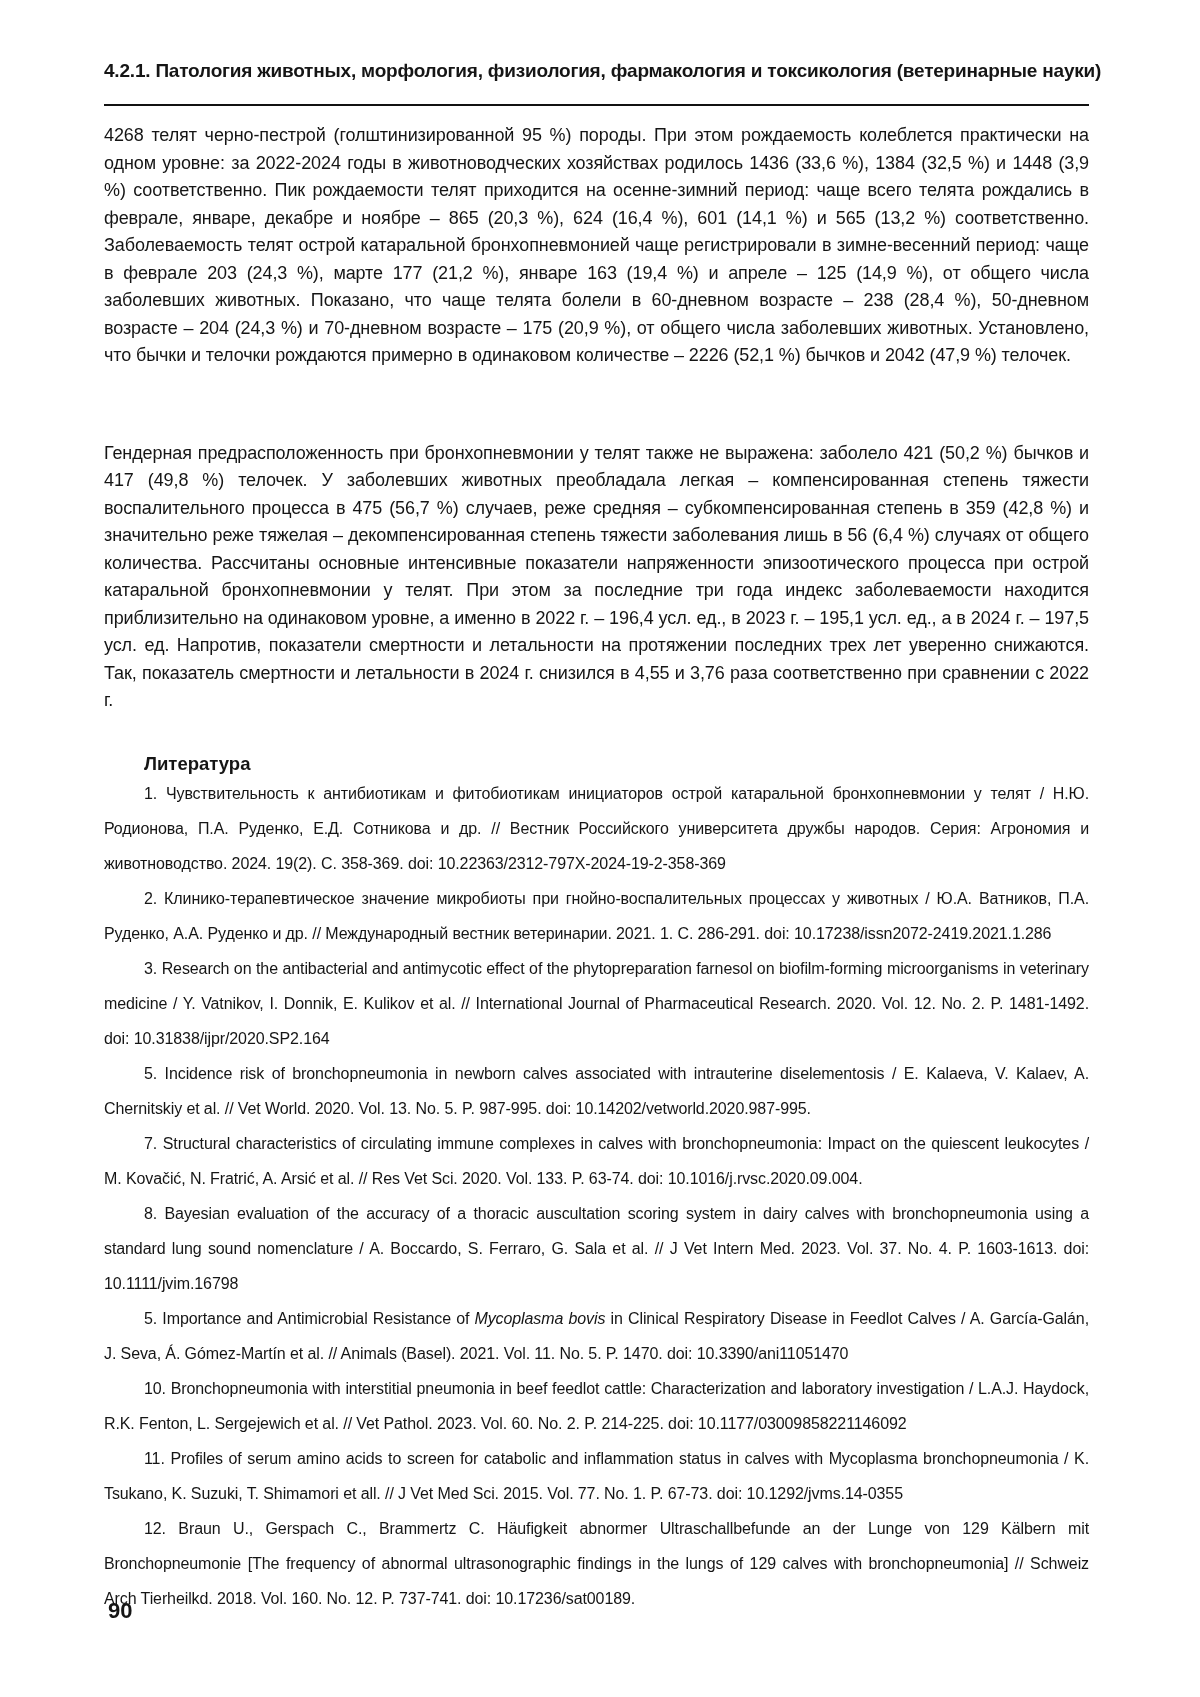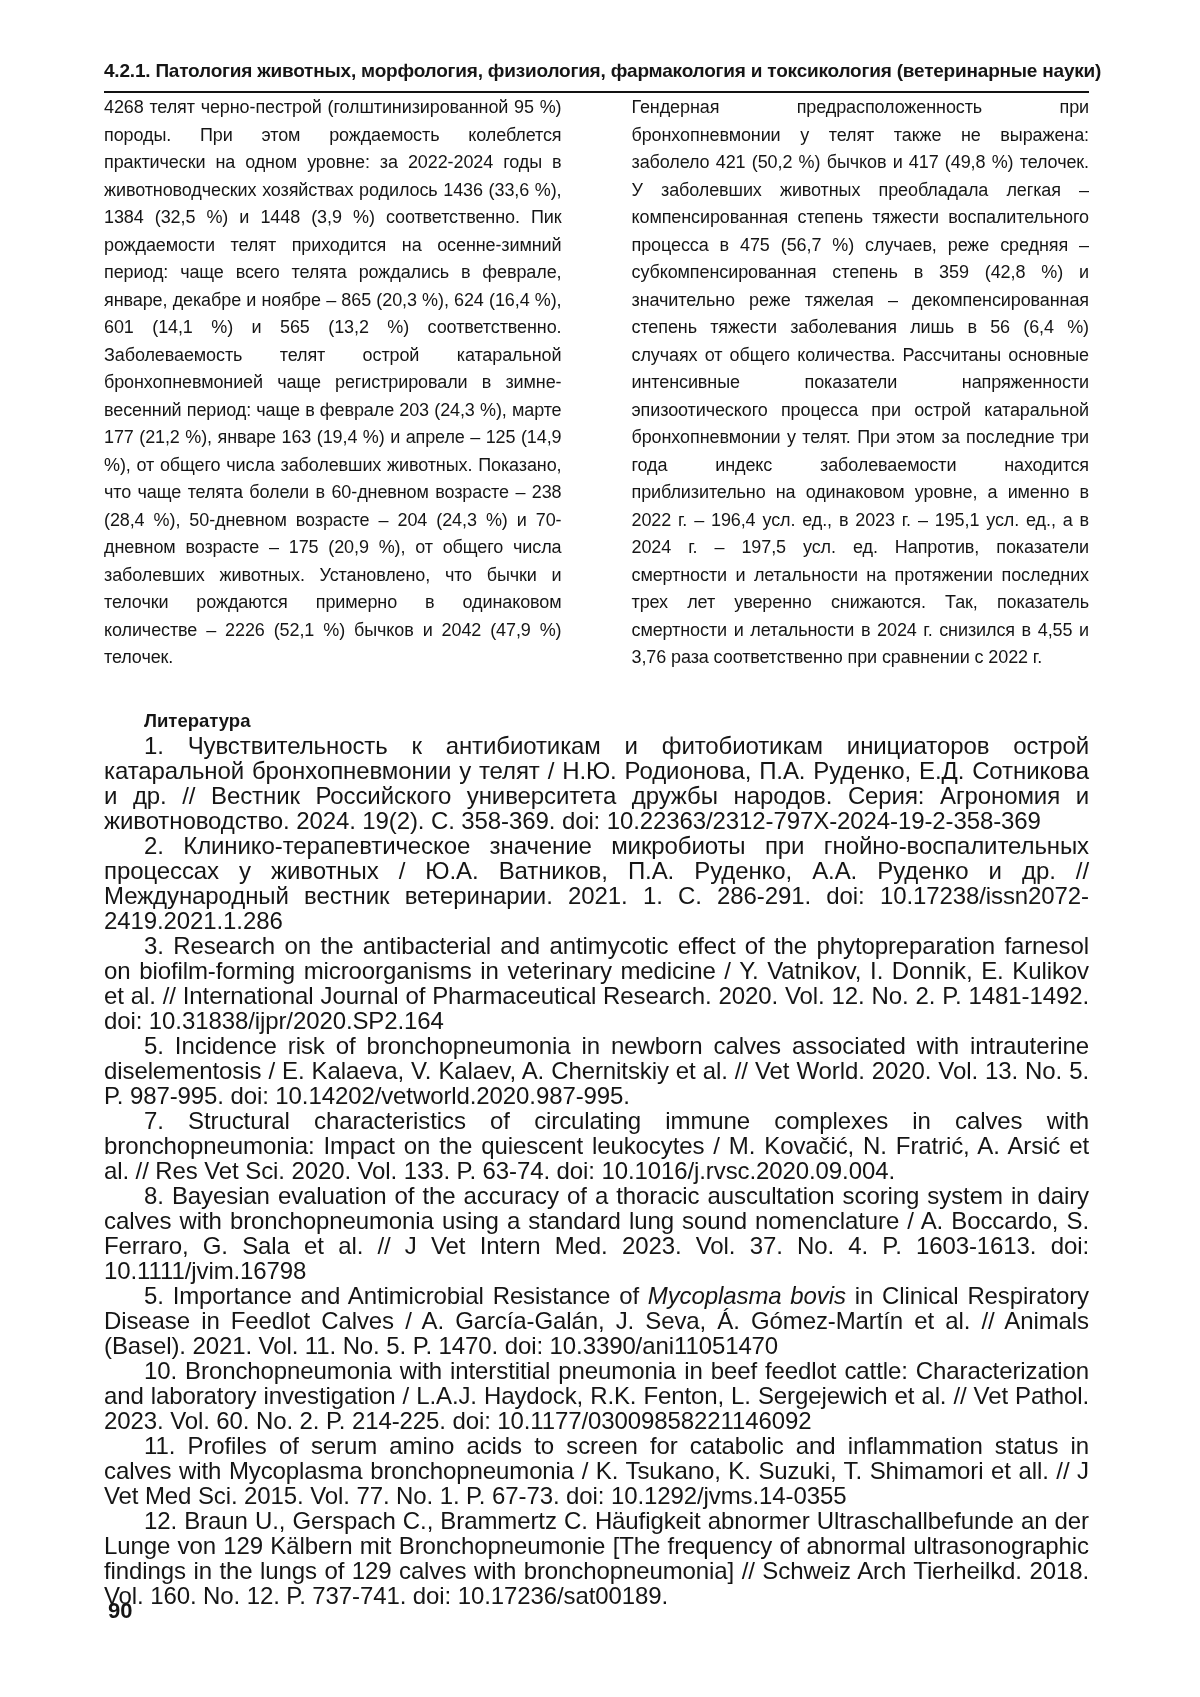--- a/index.html
+++ b/index.html
@@ -19,50 +19,51 @@
   .content {
     position: absolute;
     left: 104px;
     top: 60px;
     width: 985px;
   }
   .section-header {
     font-size: 19px;
     font-weight: bold;
     letter-spacing: -0.2px;
-    padding-bottom: 9px;
+    padding-bottom: 22px;
     border-bottom: 2.5px solid #111111;
     white-space: nowrap;
   }
   .columns {
     display: flex;
     gap: 70px;
-    margin-top: 1px;
+    margin-top: 16px;
+    flex-direction: column;
   }
   .col {
     flex: 1 1 0;
     font-size: 18px;
     line-height: 27.5px;
     text-align: justify;
     letter-spacing: -0.1px;
     hyphens: auto;
   }
   .literature {
     margin-top: 36px;
   }
   .lit-heading {
     font-size: 18.5px;
     font-weight: bold;
     margin: 0 0 0 40px;
     line-height: 25px;
   }
   .refs p.ref {
     margin: 0;
-    font-size: 24px;
-    line-height: 25px;
+    font-size: 16px;
+    line-height: 35px;
     text-align: justify;
     text-indent: 40px;
     letter-spacing: -0.1px;
   }
   .refs p.ref em {
   }
   .page-number {
     position: absolute;
     left: 108px;
     top: 1598px;

